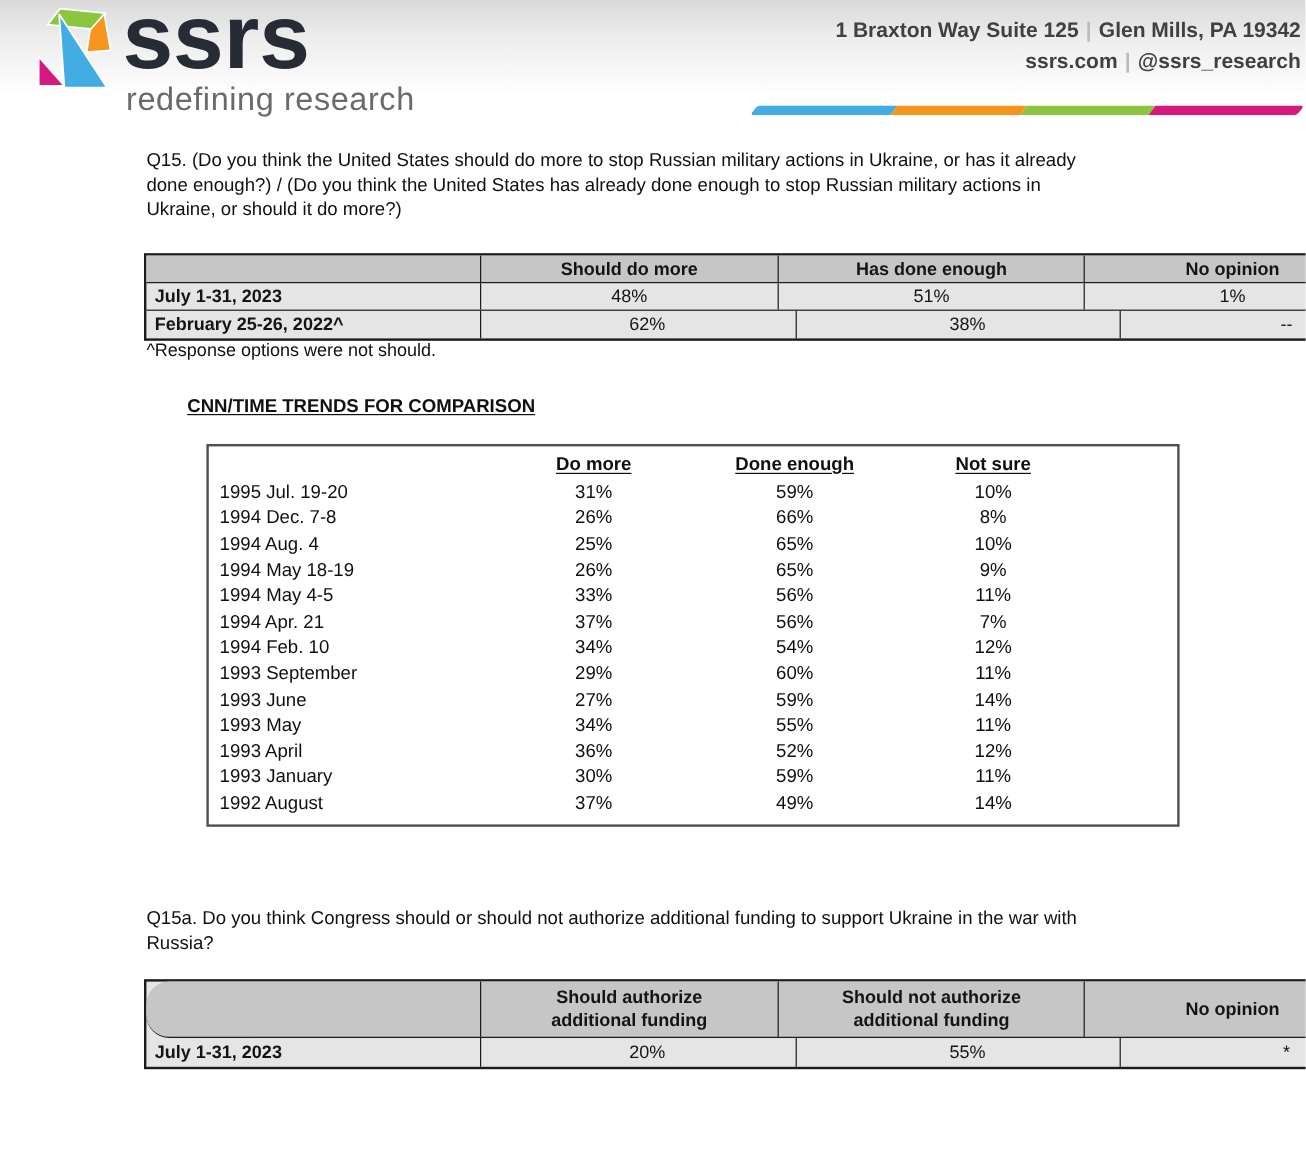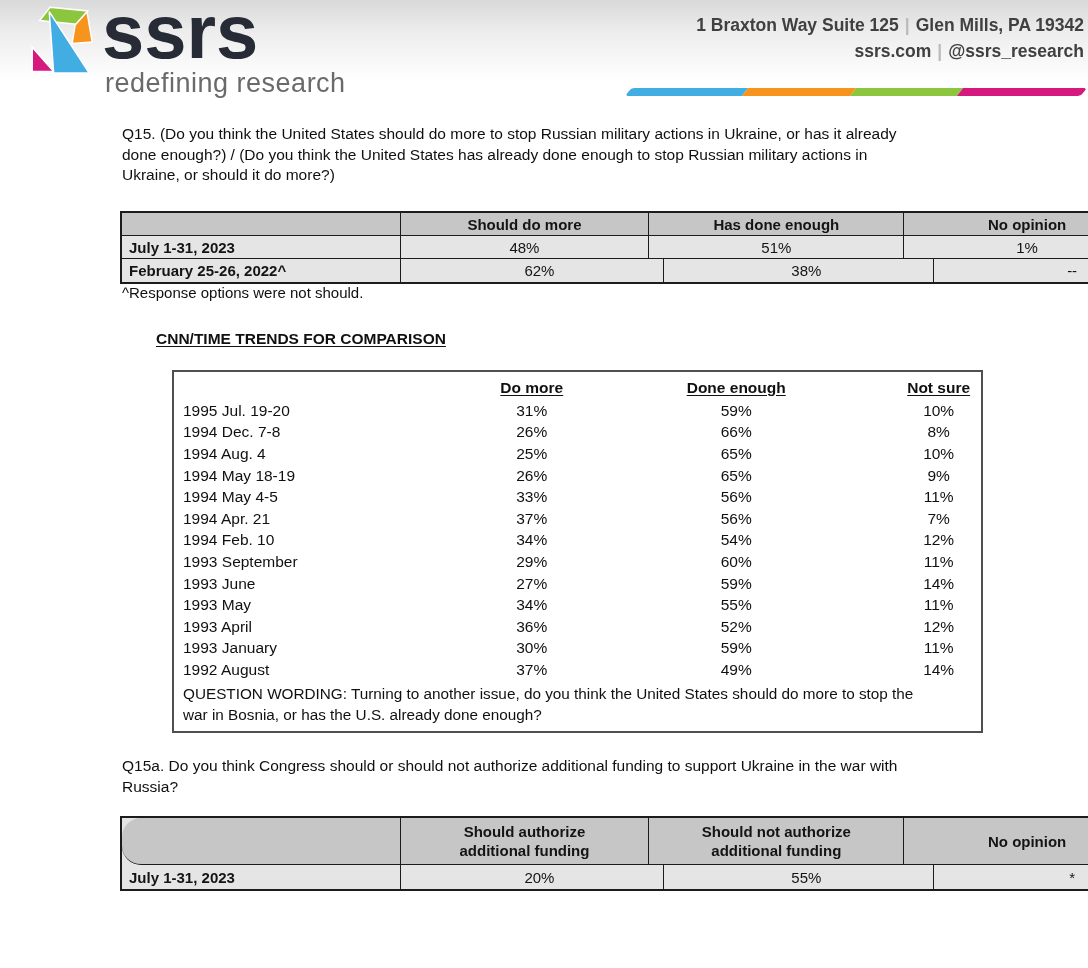--- a/index.html
+++ b/index.html
@@ -87,21 +87,21 @@
   
   .trends-table {
     position:absolute; left:172px; top:370px; width:811px;
     border:2px solid #4f4f4f; background:#fff;
     padding-top:4px; padding-bottom:6px;
   }
   .trow {
     display:grid;
     grid-template-columns:29.5% 20.5% 21% 20% 9%;
     height:21.6px; align-items:center;
-    font-size:15.5px; color:#101010;gap:37px;
+    font-size:15.5px; color:#101010;
   }
   .trow .c { text-align:center; }
   .trow .l { text-align:left; padding-left:9px; }
   .theader { height:24px; }
   .theader .c { font-weight:bold; }
   .theader .c span { text-decoration:underline; text-underline-offset:2px; }
   .qwording {
     padding:2px 14px 0 9px;
     font-size:15.3px; line-height:21px; color:#101010;
     white-space:pre-line;
@@ -262,22 +262,20 @@
         <div class="c"></div>
       </div>
       <div class="trow">
         <div class="c l">1992 August</div>
         <div class="c">37%</div>
         <div class="c">49%</div>
         <div class="c">14%</div>
         <div class="c"></div>
       </div>
     </div>
-  <div class="qwording">QUESTION WORDING: Turning to another issue, do you think the United States should do more to stop the
-war in Bosnia, or has the U.S. already done enough?</div>
 </div>
 
 <div class="qtext q15a">Q15a. Do you think Congress should or should not authorize additional funding to support Ukraine in the war with
 Russia?</div>
 
 <div class="dtable t2">
   <div class="row hrow">
     <div class="cell lbl"></div>
     <div class="cell">Should authorize
 additional funding</div>

